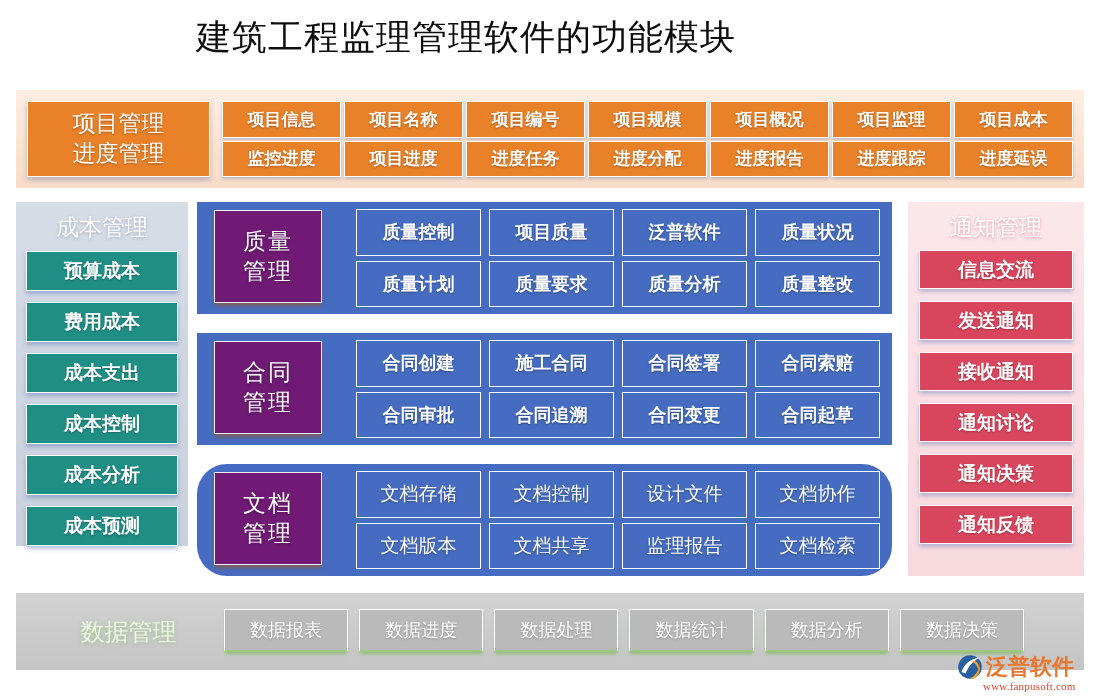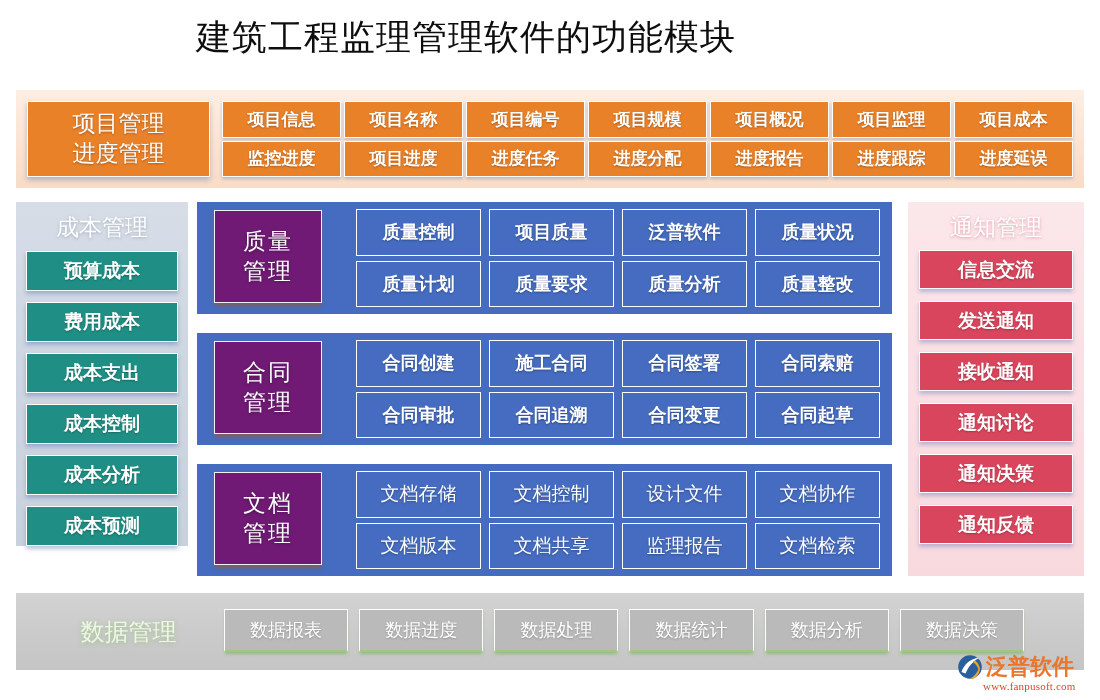--- a/index.html
+++ b/index.html
@@ -108,21 +108,21 @@
     left: 197px;
     width: 695px;
     height: 112px;
     background: #456cc0;
     padding: 7px 8px;
     display: flex;
     align-items: stretch;
   }
   #panel-quality  { top: 202px; }
   #panel-contract { top: 333px; }
-  #panel-document { top: 464px; }
+  #panel-document { top: 464px; border-radius: 30px; }
 
   .blue-label {
     width: 108px;
     flex: 0 0 108px;
     background: #701a75;
     border: 1px solid #eef1f8;
     box-shadow: 0 4px 4px -1px rgba(150,90,50,.75);
     margin: 1px 0 4px 9px;
     display: flex;
     flex-direction: column;

